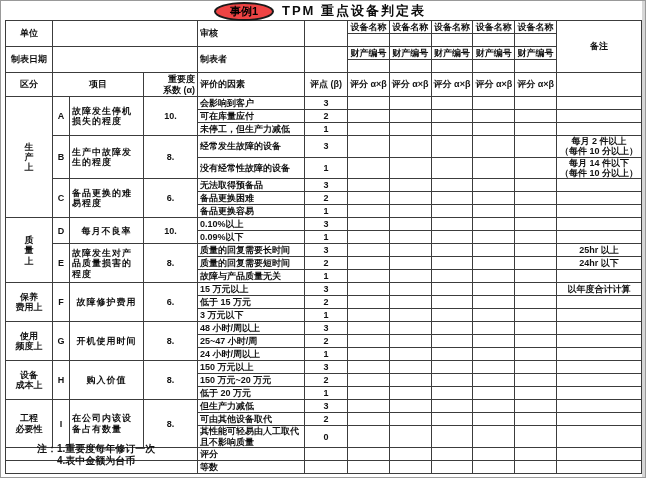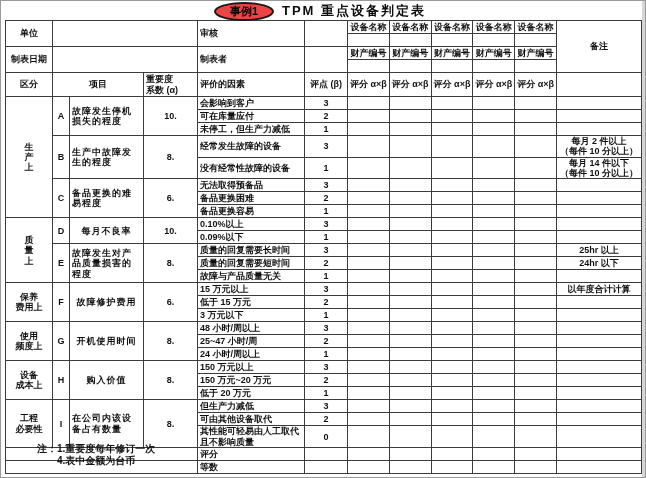--- a/index.html
+++ b/index.html
@@ -34,21 +34,21 @@
   tr.hr>td{height:12px;}
   tr.hl>td{height:23px;}
   tr.r12>td{height:12px;}
   tr.r17>td{height:17px;}
   tr.r20>td{height:20px;}
   tr.rf>td{height:12px;}
   
   td.c{text-align:center;}
   td.cat{text-align:center;white-space:pre-line;line-height:1.3;font-size:9.5px;}
   td.item{letter-spacing:1px;margin-left:34px;}
-  td.weight{text-align:left;white-space:pre-line;font-size:9px;}
+  td.weight{text-align:right;white-space:pre-line;font-size:9px;}
   td.schead{text-align:center;font-size:8px;padding:0 1px;white-space:nowrap;}
   td.remark{text-align:center;white-space:pre-line;font-size:8px;line-height:1.15;}
   td.factor{font-size:9px;}
   td.lbl{font-size:9.5px;}
   .notes{
     position:absolute;left:36px;top:442px;
     font-size:10px;font-weight:600;line-height:11.5px;color:#151515;
     display:flex;
   }
   .notes .note-lines{display:flex;flex-direction:column;}

